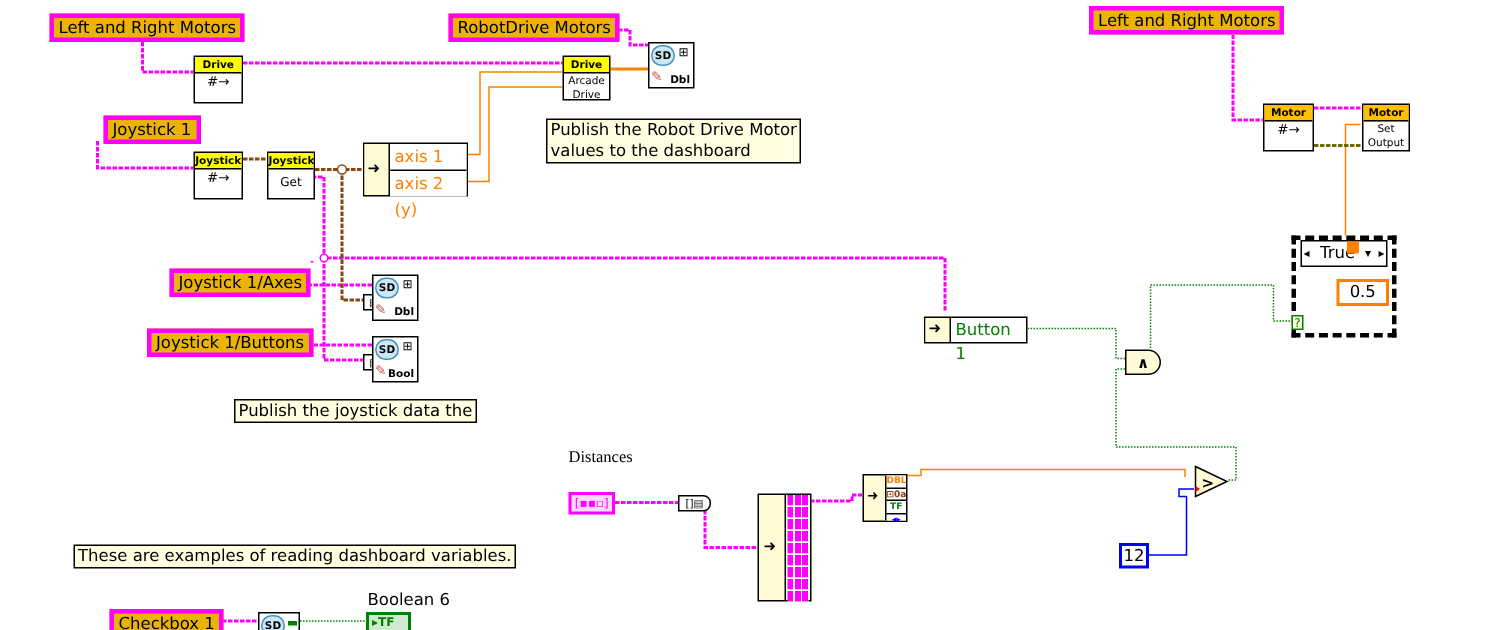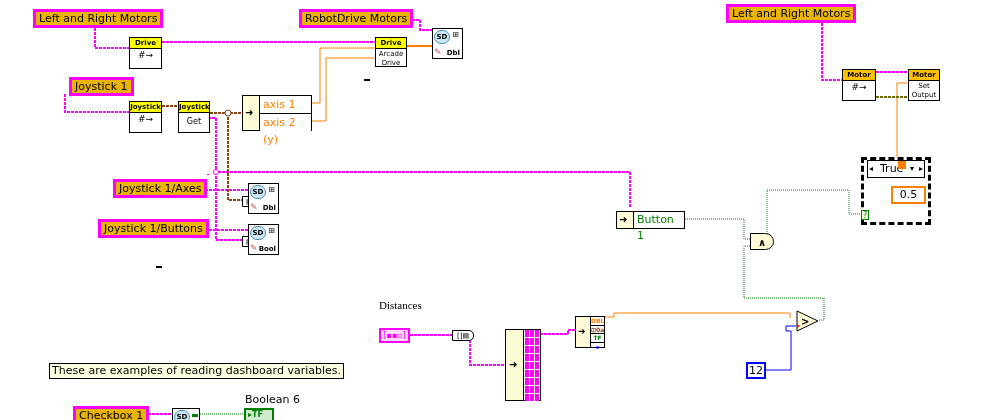--- a/index.html
+++ b/index.html
@@ -124,40 +124,43 @@
 
 <div class="abs unbundle" style="left:242px;top:95px;width:70px;height:36px;">
   <div class="arrow">
       <span style="position:absolute;left:2px;top:11px;font-size:10px;">➜</span>
     </div>
   <div class="row" style="top:0;">axis 1 (x)</div>
   <div class="row" style="top:18px;border-bottom:none;">axis 2 (y)</div>
 </div>
 
 <div class="abs note" style="left:364px;top:79px;">
+  <div>Publish the Robot Drive Motor</div>
+  <div>values to the dashboard</div>
 </div>
 
 <div class="abs conv" style="left:242px;top:196px;width:20px;height:11px;">▤[]</div>
 <div class="abs conv" style="left:242px;top:236px;width:20px;height:11px;">▤[]</div>
 
 <div class="abs sd" style="left:248px;top:183px;width:31px;height:31px;">
   <div class="sdbadge">SD</div>
   <div class="grid">⊞</div>
   <div class="pencil">✎</div>
   <div class="lbl">Dbl</div>
 </div>
 
 <div class="abs sd" style="left:248px;top:224px;width:31px;height:31px;">
   <div class="sdbadge">SD</div>
   <div class="grid">⊞</div>
   <div class="pencil">✎</div>
   <div class="lbl">Bool</div>
 </div>
 
 <div class="abs note" style="left:156px;top:266px;">
+  <div>Publish the joystick data the</div>
 </div>
 
 <div class="abs unbundle" style="left:616px;top:211px;width:69px;height:18px;">
   <div class="arrow">
       <span style="position:absolute;left:2px;top:2px;font-size:10px;">➜</span>
     </div>
   <div class="row" style="top:0;border-bottom:none;color:#008000;height:16px;line-height:16px;">Button 1</div>
 </div>
 
 <div class="abs" style="left:750px;top:233px;width:24px;height:17px;border:1px solid #000;border-radius:0 9px 9px 0;background:#fffbd6;font-size:10px;font-weight:bold;text-align:center;line-height:17px;">∧</div>

